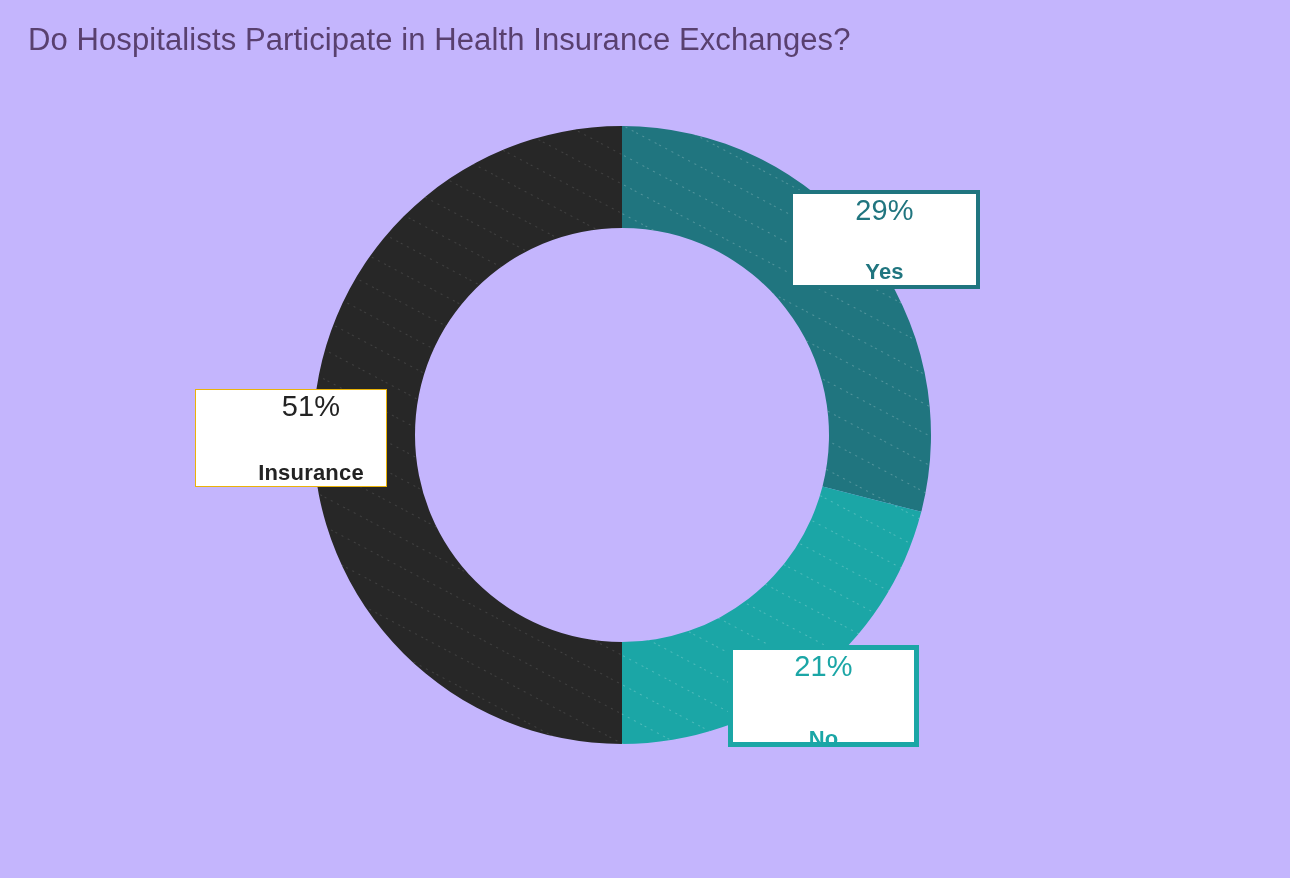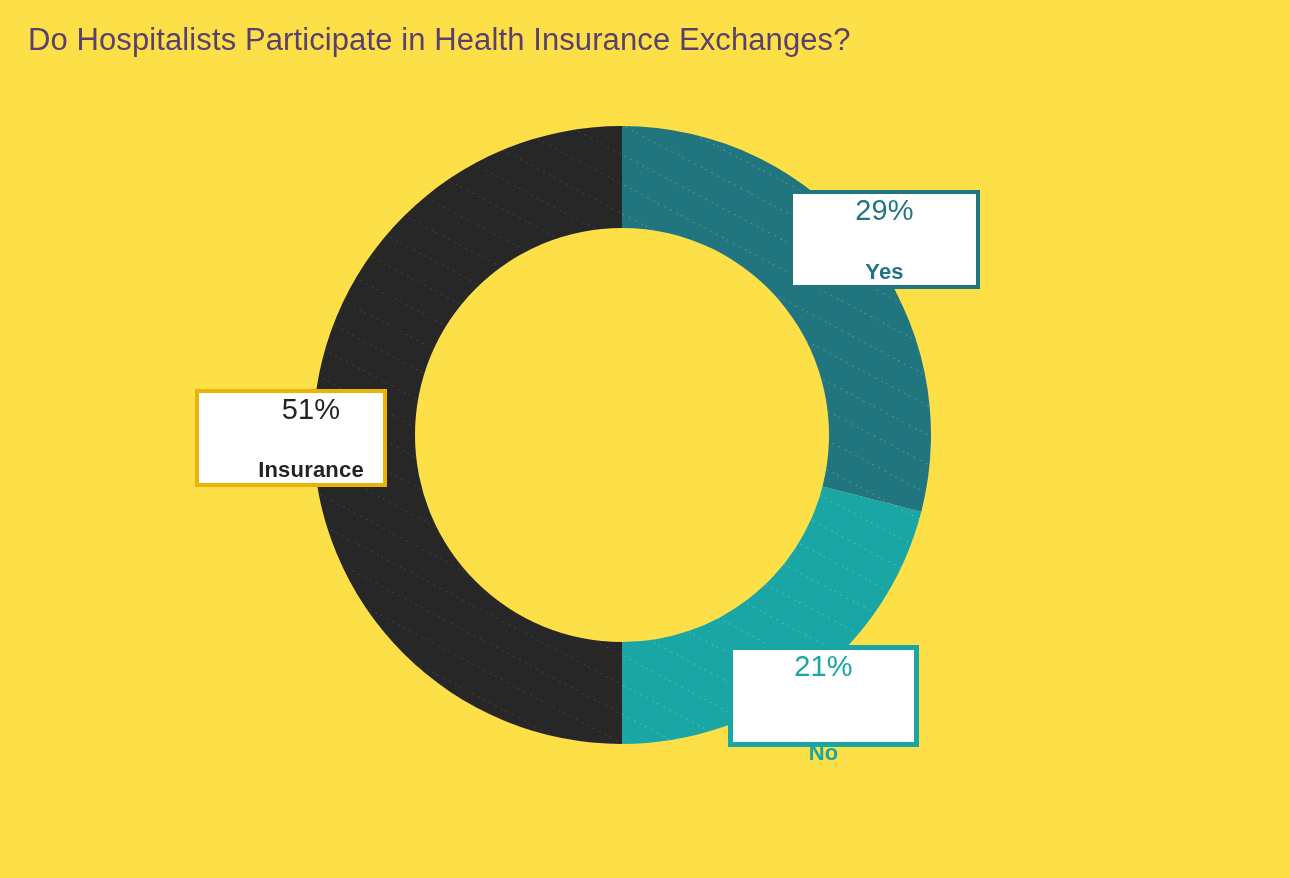--- a/index.html
+++ b/index.html
@@ -9,21 +9,21 @@
     background: #ffffff;
   }
   body {
     font-family: "Liberation Sans", sans-serif;
     -webkit-font-smoothing: antialiased;
   }
   #page {
     position: relative;
     width: 1290px;
     height: 878px;
-    background: #fde047;
+    background: #c4b5fd;
     overflow: hidden;
   }
 
   
   #chart-title {
     position: absolute;
     left: 28px;
     top: 22px;
     font-size: 31px;
     font-weight: 400;
@@ -59,37 +59,37 @@
   }
   .callout .pct {
     font-size: 29px;
     font-weight: 400;
     letter-spacing: 0.2px;
   }
   .callout .lbl {
     font-size: 22px;
     font-weight: 700;
     letter-spacing: 0.2px;
-    margin-top: 15px;
+    margin-top: 1px;
   }
 
   #callout-yes {
     left: 789px;
     top: 190px;
     width: 191px;
     height: 99px;
     border: 4px solid #20757f;
     color: #20757f;
   }
   #callout-undecided {
     left: 195px;
     top: 389px;
     width: 192px;
     height: 98px;
-    border: 4px solid #eab308;
+    border: 1px solid #eab308;
     color: #232323;
     padding-left: 40px;
   }
   #callout-no {
     left: 728px;
     top: 645px;
     width: 191px;
     height: 102px;
     border: 5px solid #1ba6a6;
     color: #1ba6a6;

